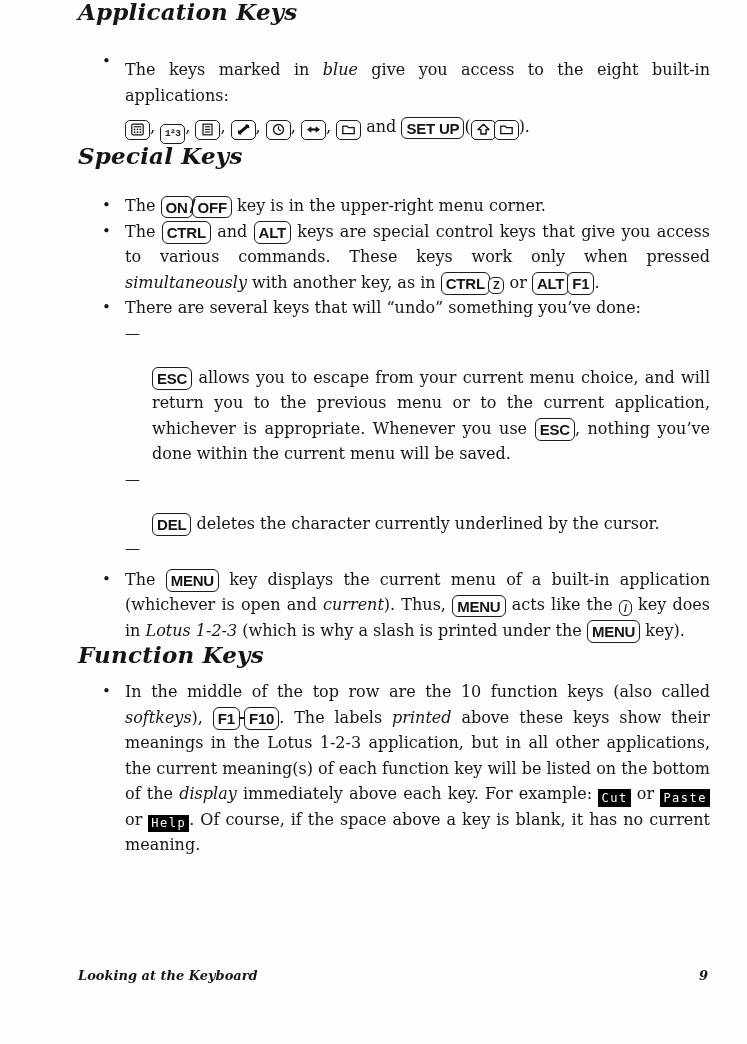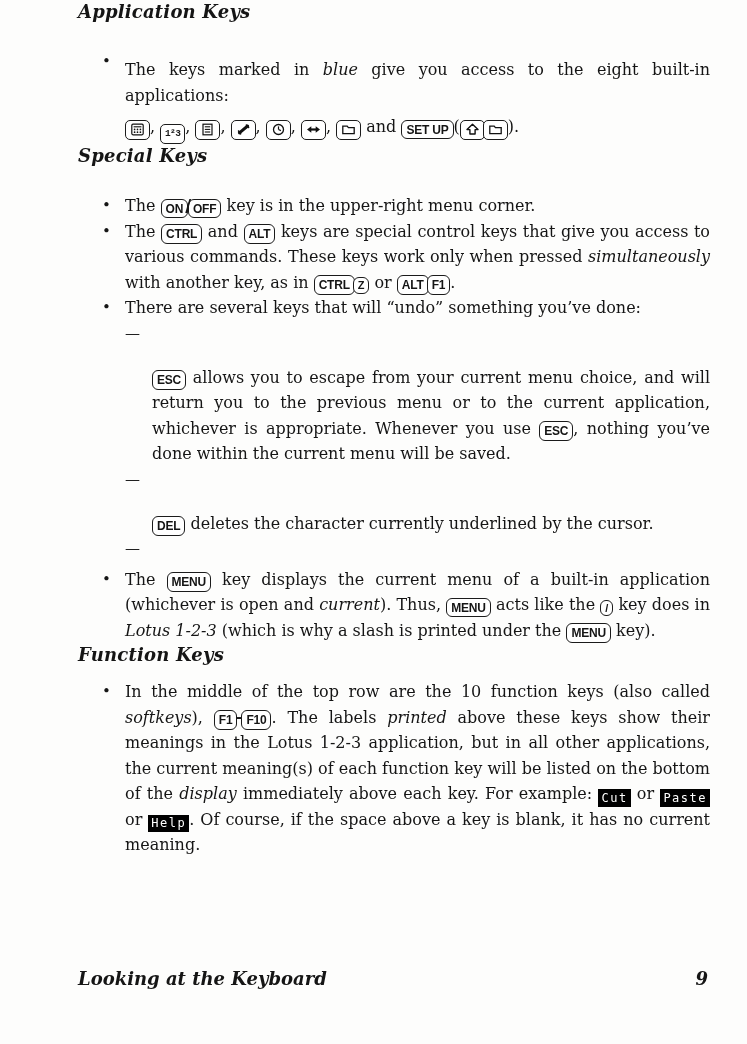--- a/index.html
+++ b/index.html
@@ -4,21 +4,21 @@
 <style>
   html,body{margin:0;padding:0;}
   body{
     width:747px;height:1044px;background:#fdfdfc;
     font-family:"DejaVu Serif", serif;color:#151515;
     -webkit-font-smoothing:antialiased;
   }
   .page{position:relative;width:747px;height:1044px;overflow:hidden;}
   .content{position:absolute;left:78px;top:0;width:632px;}
   h2.sec{
-    font-size:18px;font-weight:bold;font-style:italic;
+    font-size:23px;font-weight:bold;font-style:italic;
     margin:0;line-height:23px;letter-spacing:.2px;
   }
   .h-app{margin-top:44px;}
   .h-special{margin-top:50px;}
   .h-function{margin-top:47px;}
   .para{font-size:16px;line-height:25.5px;text-align:justify;}
   .bullet{display:flex;margin:0;}
   .bullet .dot{
     flex:0 0 47px;box-sizing:border-box;padding-left:24px;
     font-size:15px;line-height:25.5px;
@@ -29,21 +29,21 @@
   .dashitem .dash{flex:0 0 27px;font-size:15px;line-height:25.5px;}
   .dashitem .btext{flex:1;margin-top:44px;}
   .justify-full{text-align:justify;text-align-last:justify;margin-top:8px;}
   .iconrow{margin-top:5px;text-align:left;line-height:28px;white-space:nowrap;}
   .m-menu{margin-top:5px;}
   .m-fb{margin-top:13px;}
   i.em{font-style:italic;}
   
   .key{
     display:inline-block;font-family:"Liberation Sans", sans-serif;
-    font-weight:bold;font-size:12px;line-height:1;letter-spacing:-0.2px;
+    font-weight:bold;font-size:15px;line-height:1;letter-spacing:-0.2px;
     padding:3px 4px 2.5px;border:1.6px solid #1b1b1b;border-radius:6px;
     background:#fff;vertical-align:-1.5px;white-space:nowrap;
   }
   .key.glyph{font-size:11px;padding:2px 4px 1.5px;}
   .pair{margin-left:-2px;}
   .onoff-slash{display:inline-block;margin:0 -3px;position:relative;z-index:2;font-weight:bold;}
   .fdash{display:inline-block;margin:0 -2px;font-weight:bold;}
   
   .ikey{
     display:inline-flex;align-items:center;justify-content:center;
@@ -56,21 +56,21 @@
   
   .inv{
     display:inline-block;background:#000;color:#fff;
     font-family:"DejaVu Sans Mono", monospace;font-weight:normal;
     font-size:12px;line-height:1;padding:2.5px 3px 3px;letter-spacing:1.5px;
     vertical-align:-2.5px;
   }
   .footer{
     position:absolute;left:78px;top:968px;width:630px;
     display:flex;justify-content:space-between;
-    font-size:18px;font-weight:bold;font-style:italic;
+    font-size:13px;font-weight:bold;font-style:italic;
   }
 </style>
 </head>
 <body>
 
 <div class="page">
   <div class="content">
 
     <h2 class="sec h-app">Application Keys</h2>
 

